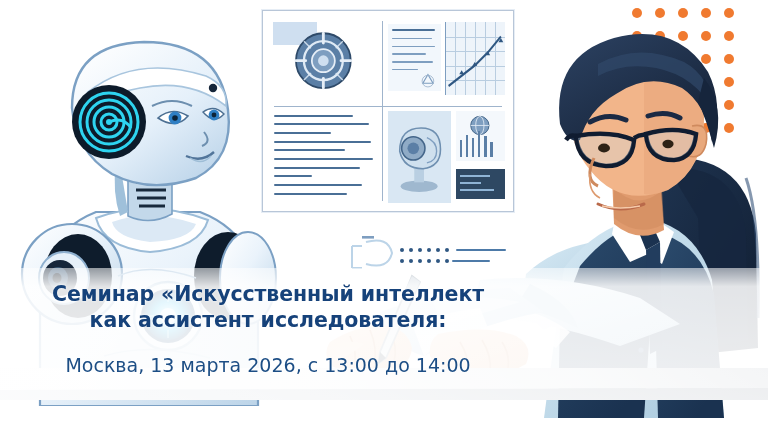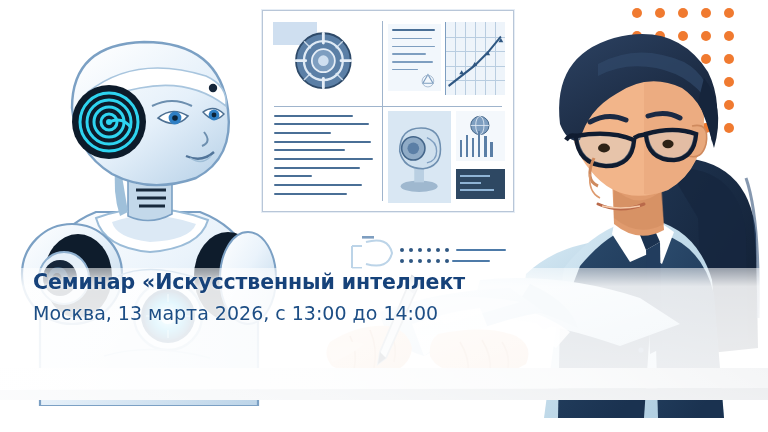--- a/index.html
+++ b/index.html
@@ -44,24 +44,24 @@
 
   
   .man{position:absolute;left:448px;top:18px;width:320px;height:400px;}
 
   
   .desk{position:absolute;left:-10px;top:368px;width:790px;height:36px;}
 
   
   .overlay{position:absolute;left:0;top:268px;width:768px;height:132px;
            background:linear-gradient(to bottom,rgba(255,255,255,0.55) 0%,rgba(255,255,255,0.88) 14%,rgba(255,255,255,0.93) 100%);}
-  .textblock{position:absolute;left:33px;top:269px;width:470px;}
+  .textblock{position:absolute;left:33px;top:281px;width:470px;text-align:center;}
   .title{color:#16427a;font-weight:bold;font-size:20.5px;line-height:26px;letter-spacing:-0.1px;
          white-space:nowrap;text-shadow:0 0 3px rgba(255,255,255,0.85);}
-  .subtitle{margin-top:6px;color:#1d4e85;font-size:19px;line-height:24px;white-space:nowrap;
+  .subtitle{margin-top:20px;color:#1d4e85;font-size:19px;line-height:24px;white-space:nowrap;
             text-shadow:0 0 3px rgba(255,255,255,0.85);}
 </style>
 </head>
 <body>
 
 <div id="poster">
 
   <div class="board">
     <div class="board-inner">
       <div class="vsep"></div>
@@ -457,16 +457,17 @@
         </linearGradient>
       </defs>
       <path d="M0 0 L790 0 L790 20 L0 22 Z" fill="url(#deskTop)"></path>
       <path d="M0 22 L790 20 L790 32 L0 32 Z" fill="url(#deskEdge)"></path>
     </svg>
   </div>
 
   <div class="overlay"></div>
   <div class="textblock">
     <div class="title">Семинар «Искусственный интеллект</div>
+    <div class="title">как ассистент исследователя:</div>
     <div class="subtitle">Москва, 13 марта 2026, с 13:00 до 14:00</div>
   </div>
 
 </div>
 
 </body></html>

